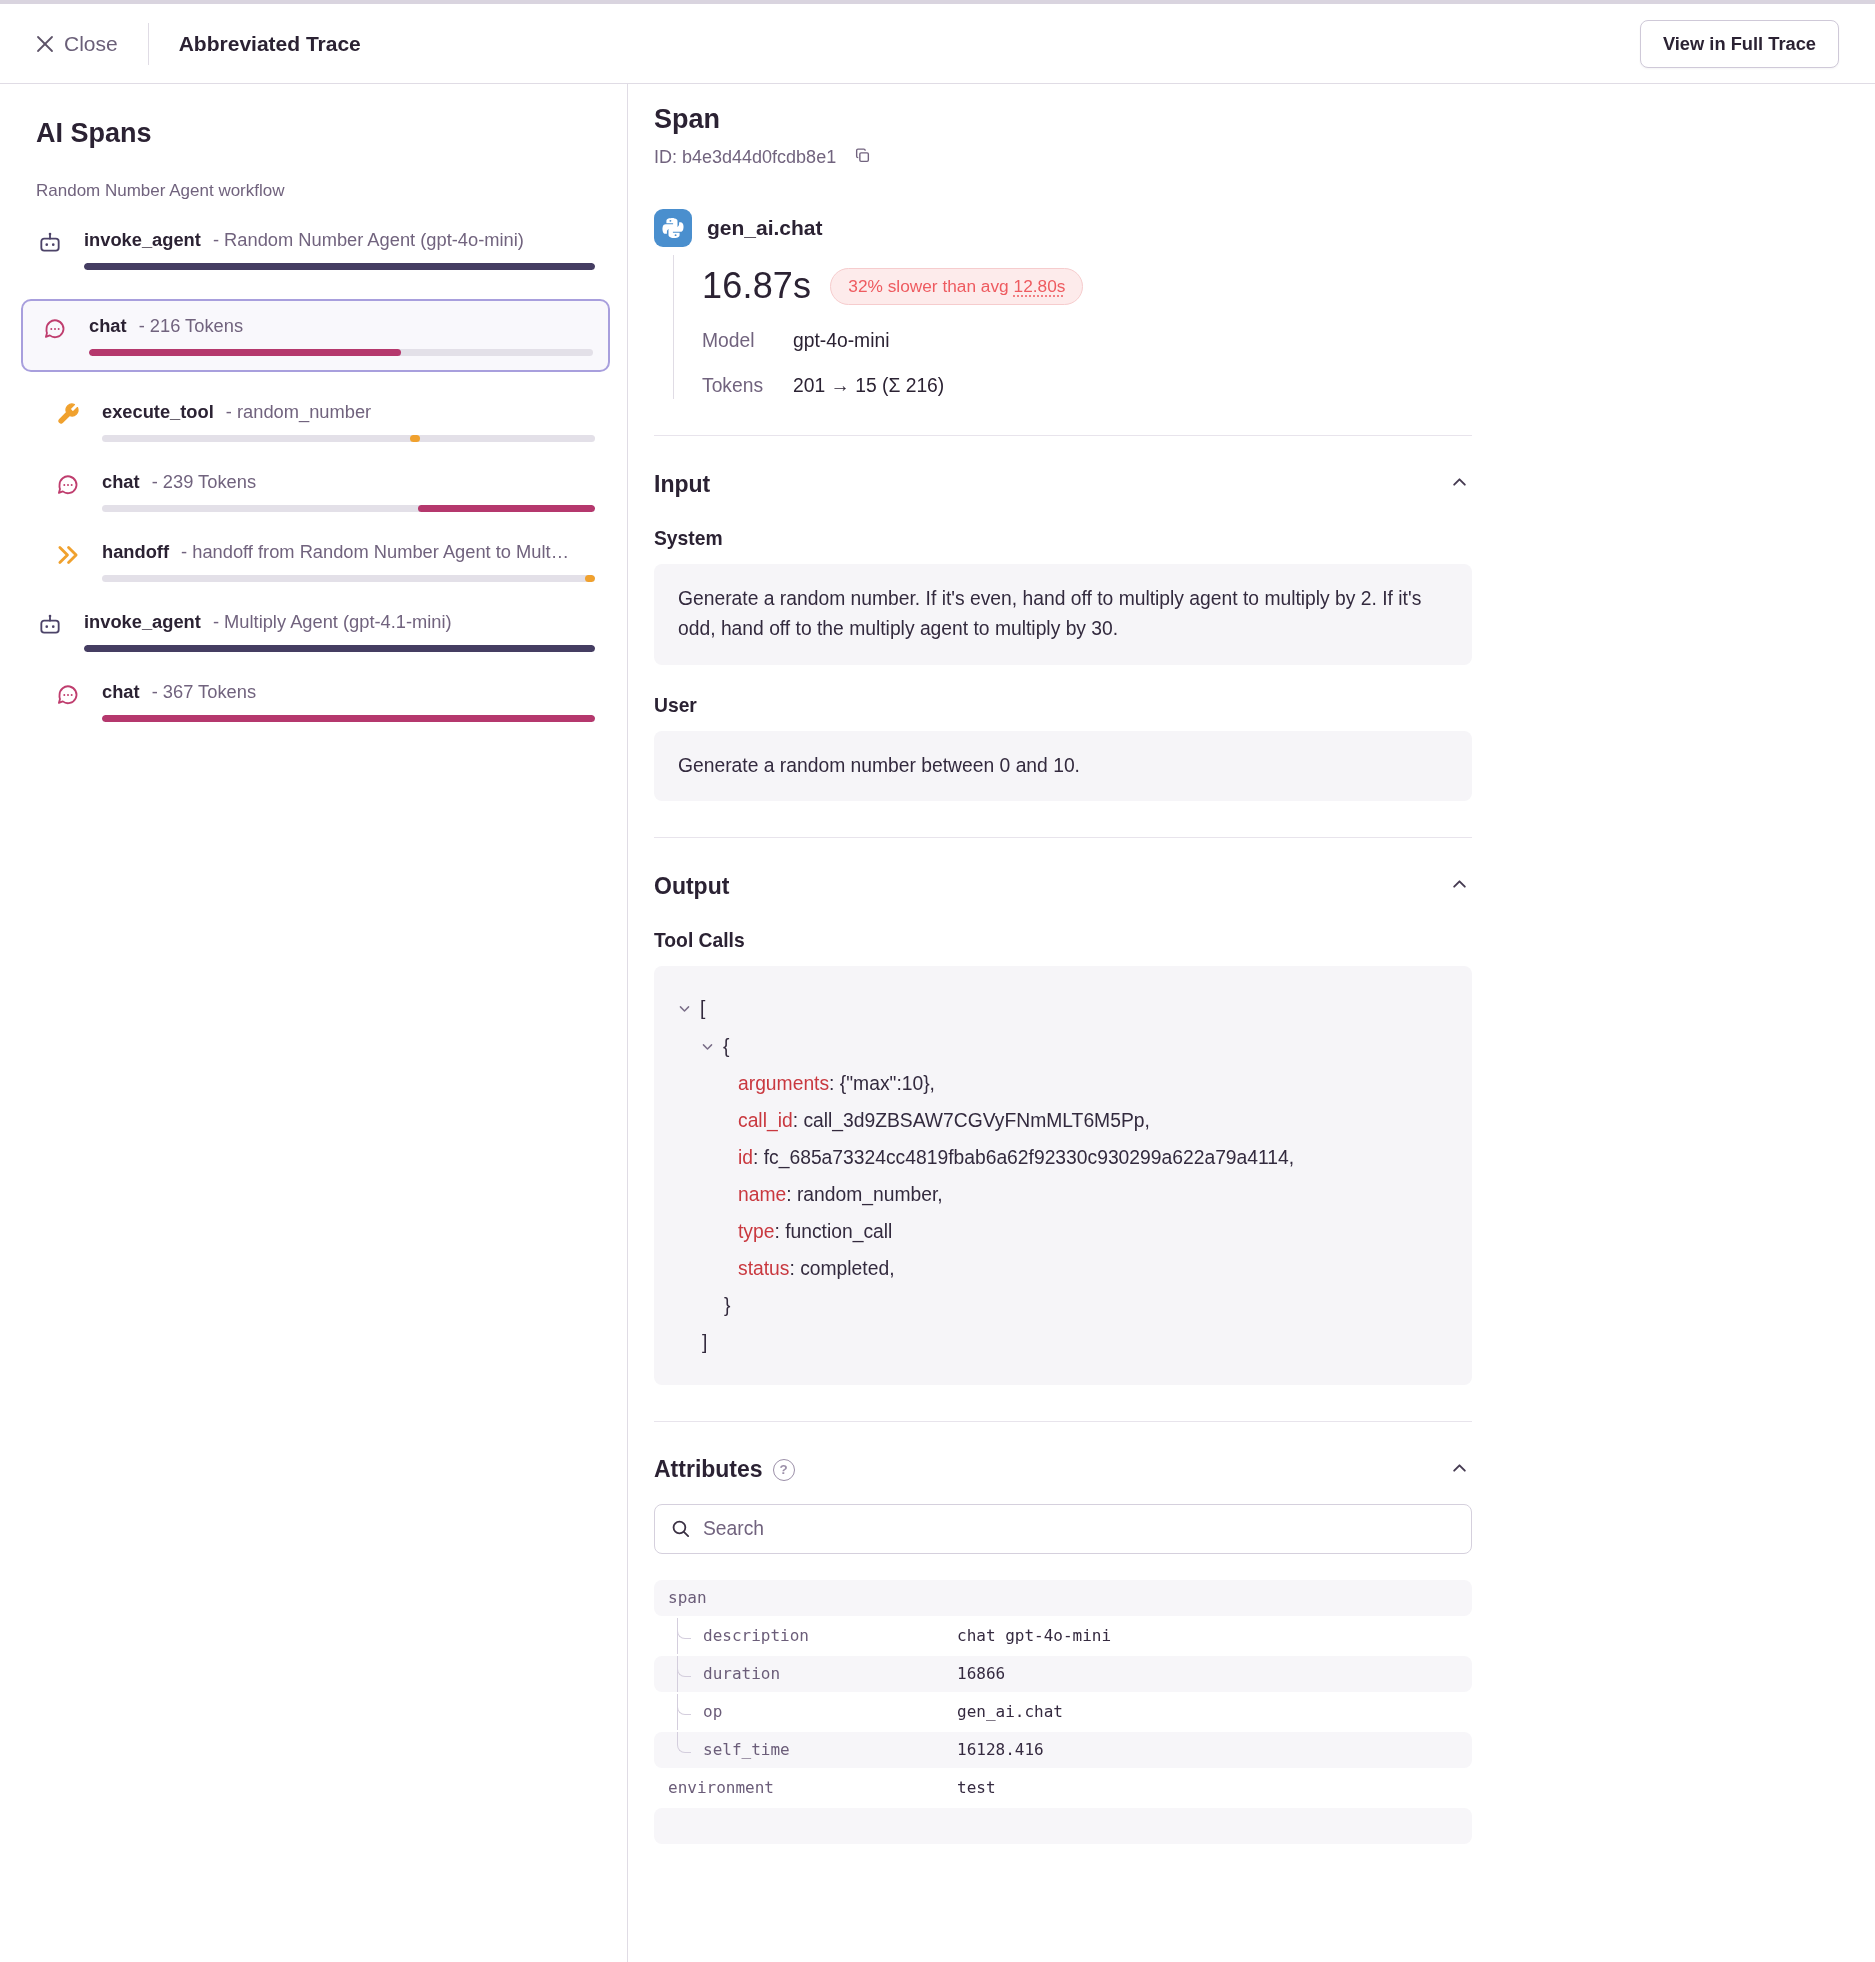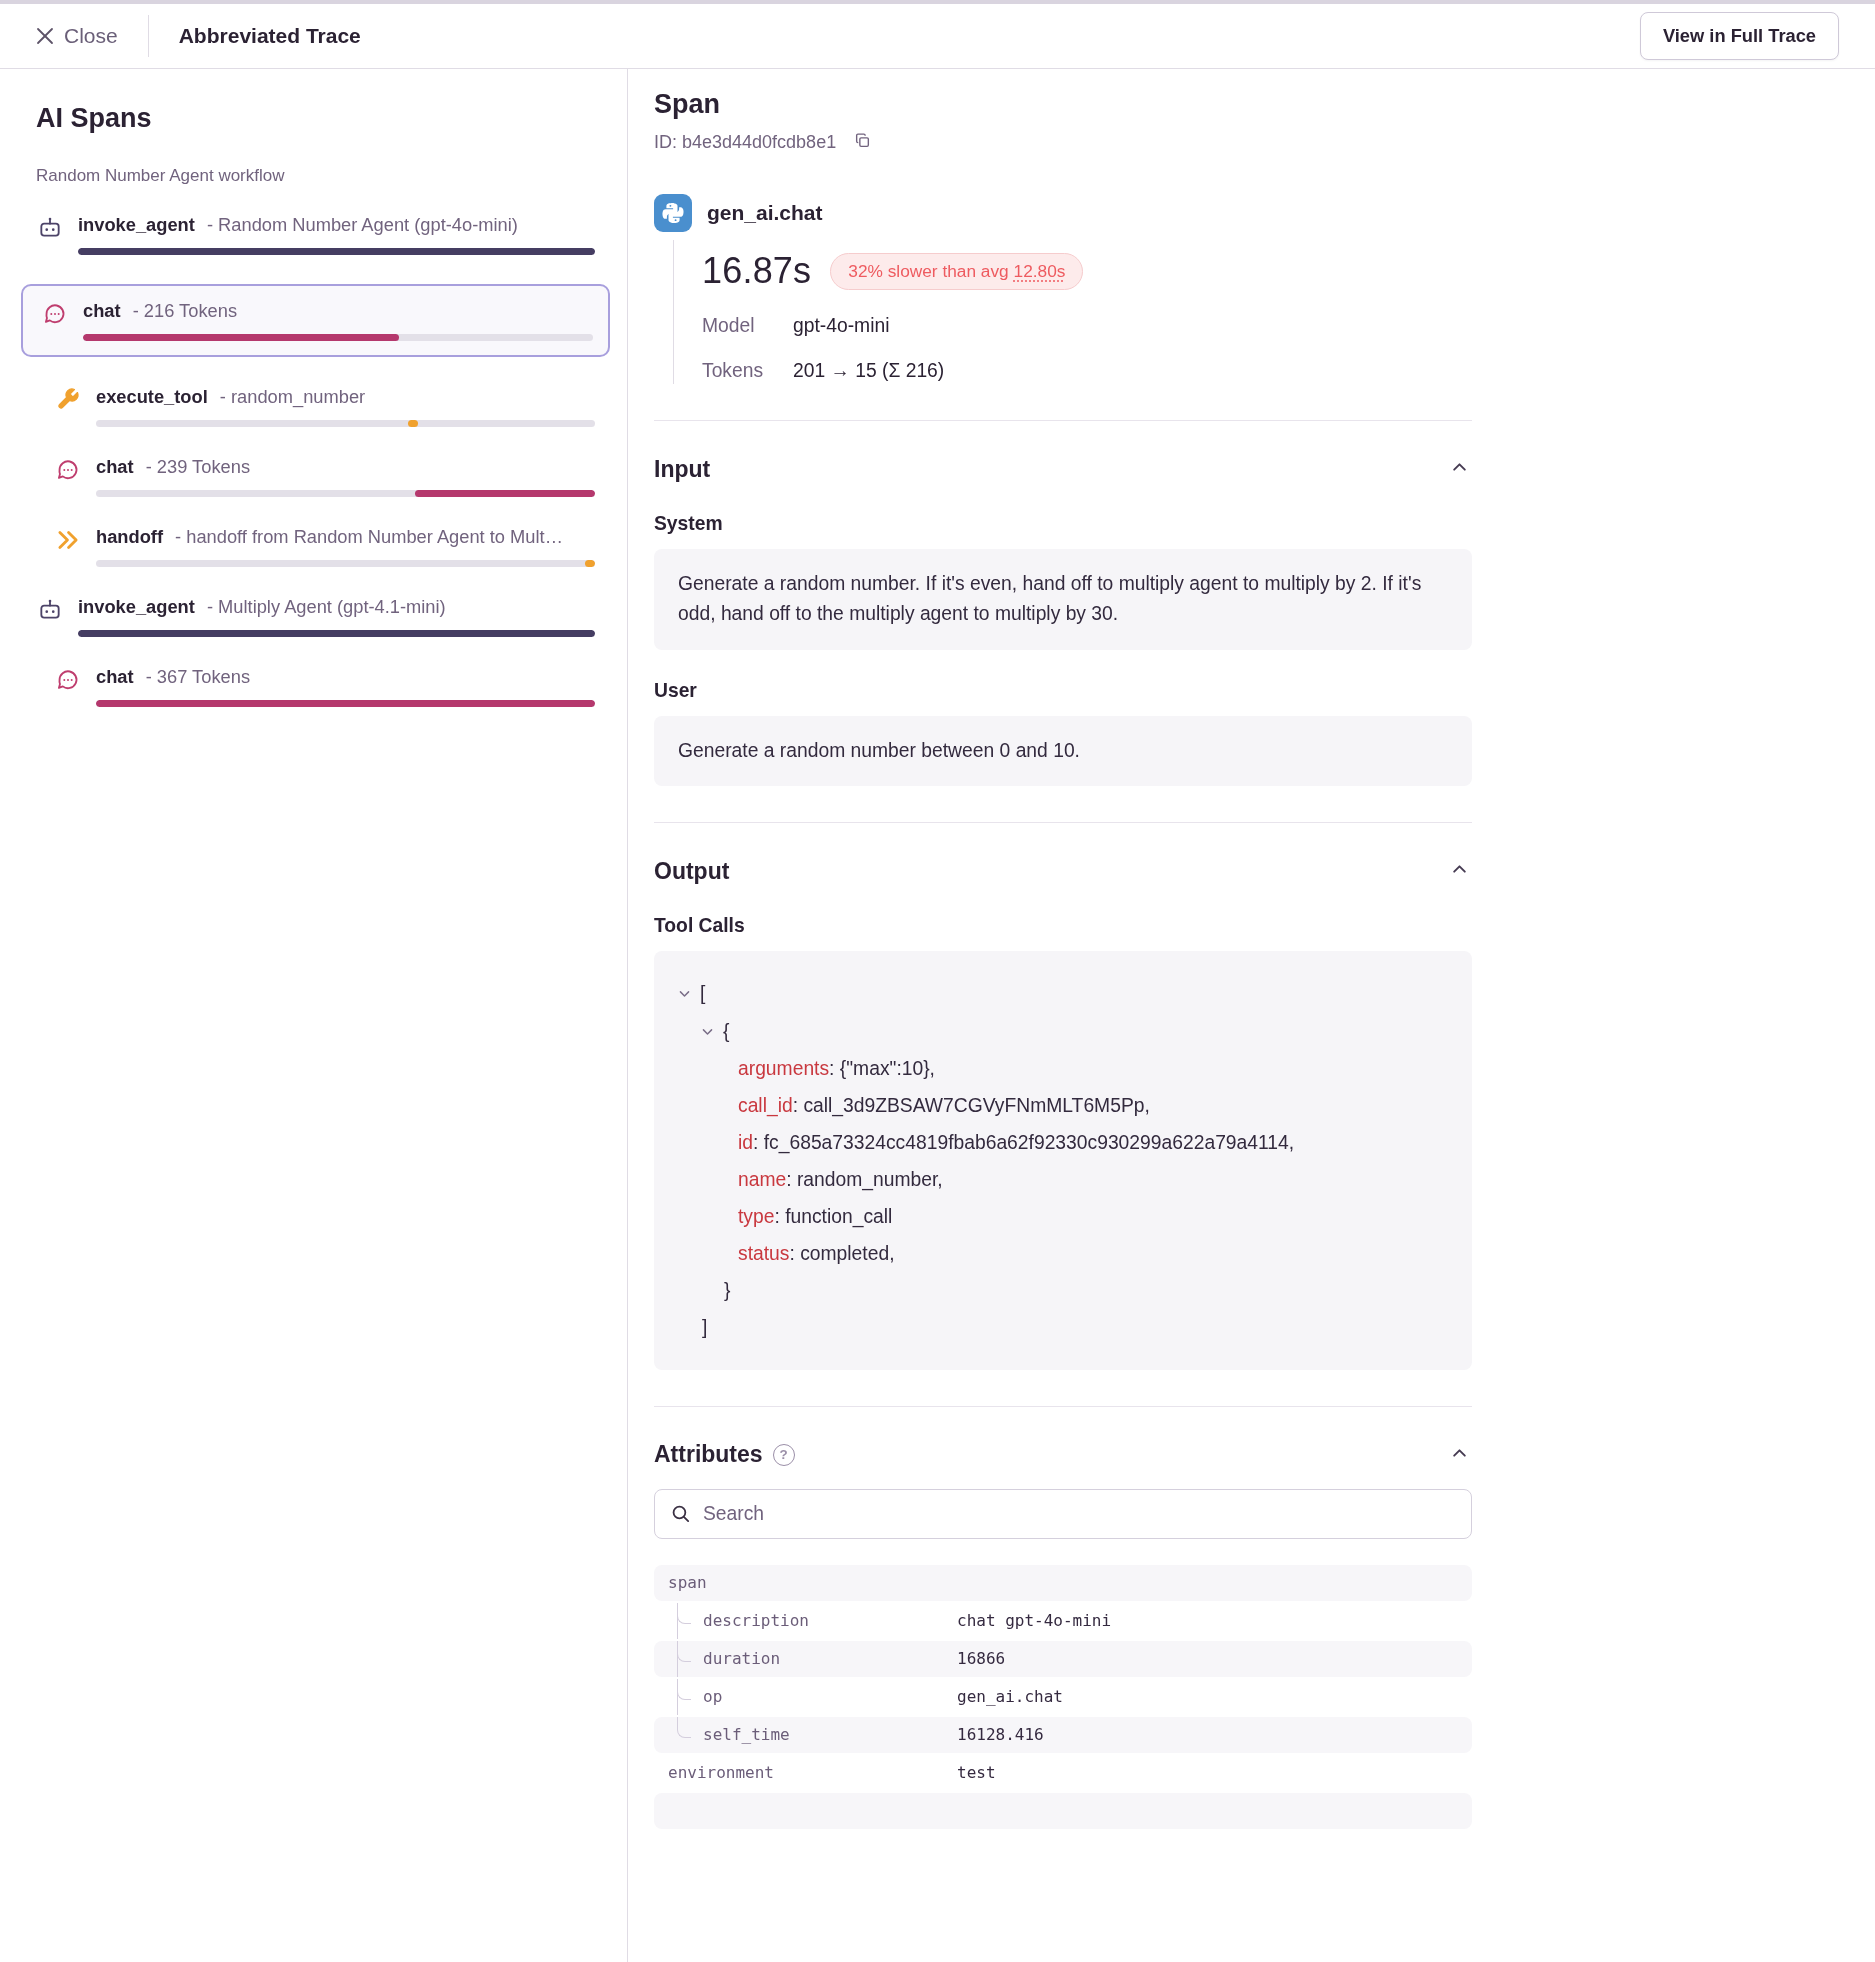--- a/index.html
+++ b/index.html
@@ -13,38 +13,38 @@
     --box:#f6f5f8;
     --attr-gray:#f7f6f9;
     --line:#d4cedd;
     --red-key:#c9383f;
   }
   *{box-sizing:border-box;margin:0;padding:0}
   html,body{width:1875px;height:1962px;overflow:hidden;background:#fff;
     font-family:"Liberation Sans","DejaVu Sans",sans-serif;color:var(--dark);}
   .top-strip{height:4px;background:#d9d4df}
   
-  .topbar{height:65px;display:flex;align-items:center;padding:0 36px;border-bottom:1px solid var(--border)}
+  .topbar{height:80px;display:flex;align-items:center;padding:0 36px;border-bottom:1px solid var(--border)}
   .topbar-left{display:flex;align-items:center;gap:0}
   .close-btn{display:flex;align-items:center;gap:10px;background:none;border:none;cursor:pointer;
     font:inherit;font-size:21px;color:#6a5f78}
   .close-btn svg{display:block}
   .topbar-sep{width:1px;height:42px;background:var(--border);margin:0 30px}
   .topbar-title{font-size:21px;font-weight:700;color:var(--dark)}
   .full-trace-btn{margin-left:auto;font:inherit;font-size:18.3px;font-weight:700;color:var(--dark);
     background:#fff;border:1px solid #cfc9d8;border-radius:8px;padding:12px 22px;cursor:pointer;
     box-shadow:0 1px 2px rgba(43,34,51,.05)}
   
   .main{display:flex;height:1893px}
   
   .spans-panel{width:628px;flex:none;border-right:1px solid var(--border);padding:22px 32px 16px 36px}
   .panel-heading{font-size:27px;font-weight:700;margin-top:12px}
   .workflow{margin-top:32px;font-size:17px;color:var(--gray)}
   .span-list{margin-top:28px}
-  .span-item{display:flex;gap:14px;margin-bottom:29px}
+  .span-item{display:flex;gap:20px;margin-bottom:29px}
   .span-item.nested{margin-left:18px}
   .s-icon{width:28px;flex:none;display:flex;justify-content:center;padding-top:1px}
   .s-body{flex:1;min-width:0}
   .s-title{font-size:18.3px;white-space:nowrap;overflow:hidden;text-overflow:ellipsis}
   .s-op{font-weight:700;color:var(--dark)}
   .s-desc{color:var(--gray);margin-left:7px}
   .track{position:relative;margin-top:12px;height:7px;border-radius:4px;background:var(--track);overflow:hidden}
   .fill{position:absolute;top:0;height:100%;border-radius:4px}
   .selected-wrap{border:2px solid #a89fdd;border-radius:10px;background:#f9f8fc;
     padding:14px 15px;margin:0 -15px 29px -15px}

